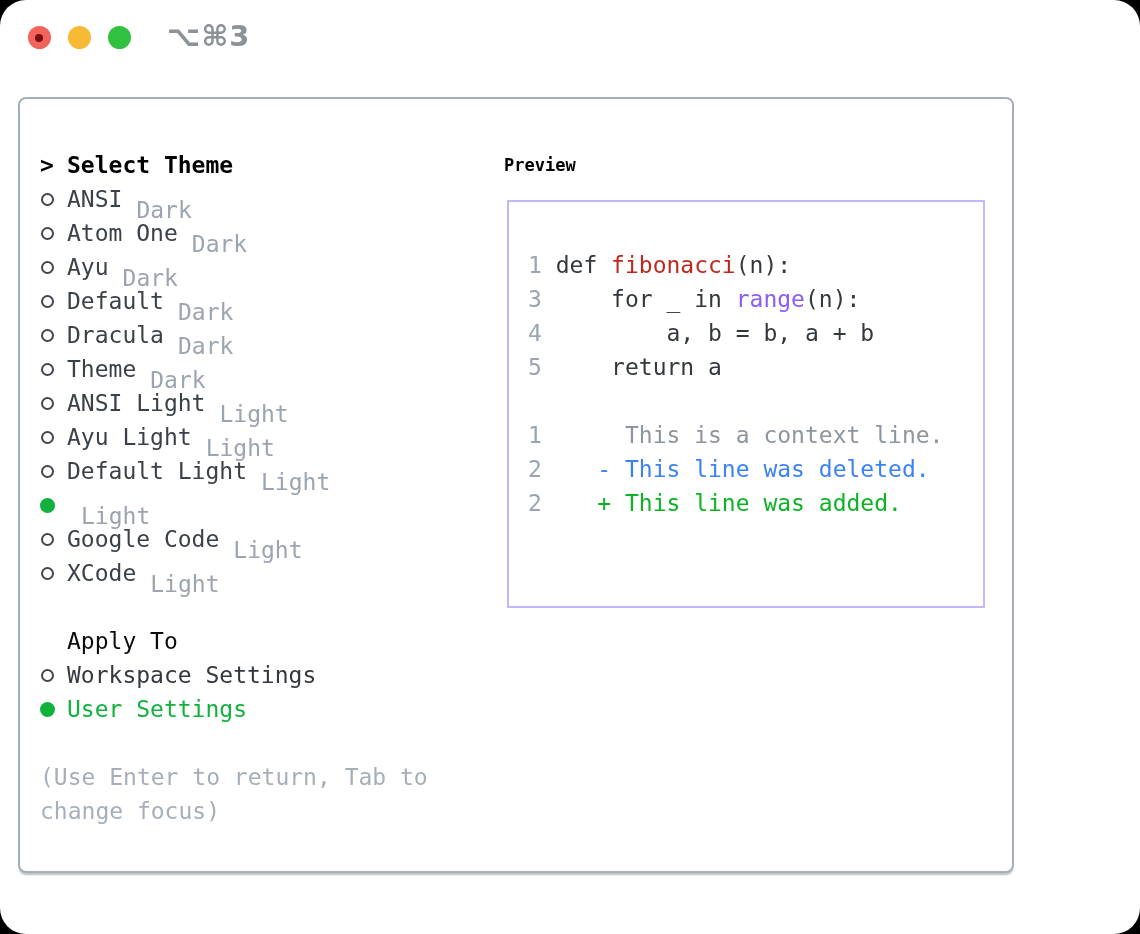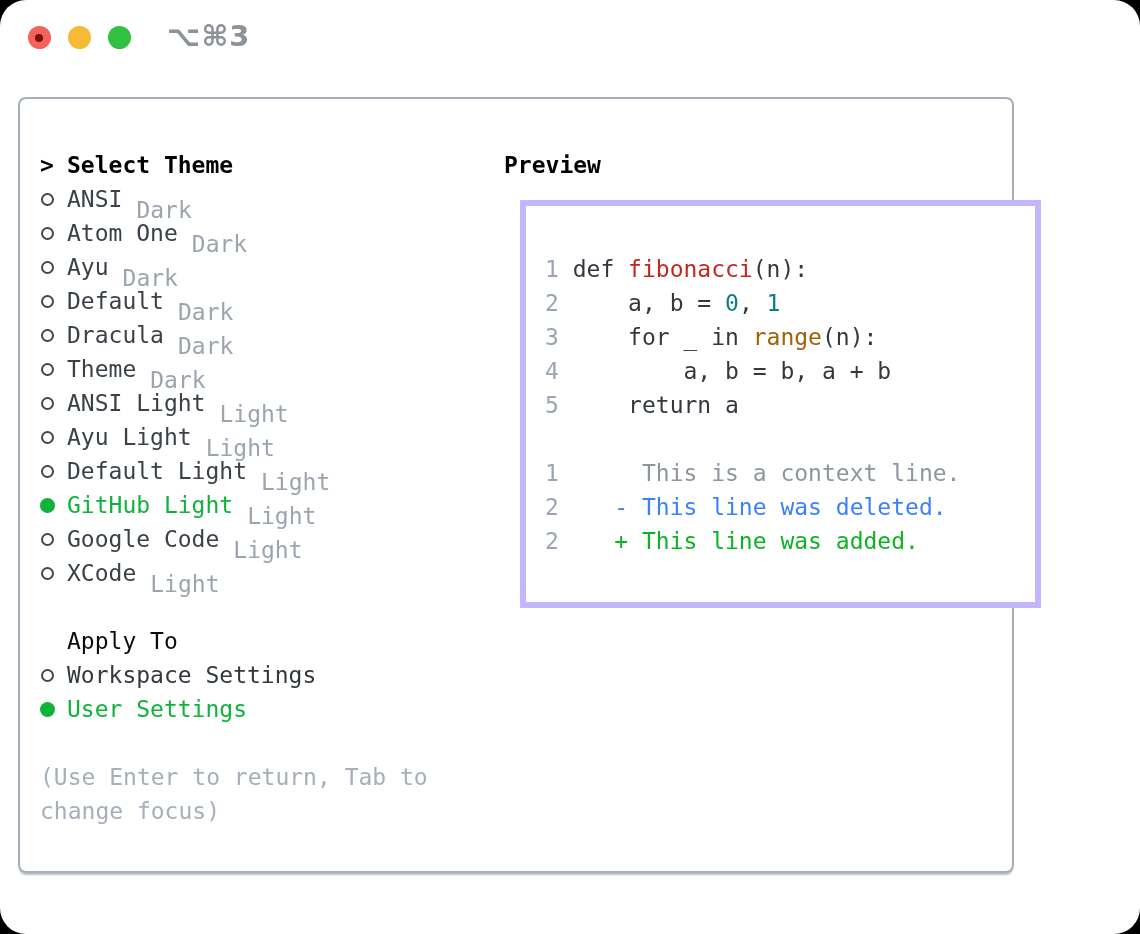--- a/index.html
+++ b/index.html
@@ -29,29 +29,29 @@
   .t-name{color:#3a4148;}
   .t-name.selected{color:#10b23c;}
   .t-variant{color:#9ba4af;margin-top:22px;}
   .sp{width:14px;display:inline-block;}
   .apply-label{color:#0b0b0b;}
   .opt-label{color:#33383e;}
   .opt-label.selected{color:#10b23c;}
   .hint{margin-top:0;width:418px;color:#a6afb9;line-height:34px;white-space:normal;}
 
   
-  .preview-title{position:absolute;left:484px;top:49px;height:34px;display:flex;align-items:center;font-size:23px;font-weight:700;color:#000;}
-  .preview-box{position:absolute;left:500px;top:101px;width:521px;height:408px;border:6px solid #c4b5fd;background:#fff;box-sizing:border-box;}
+  .preview-title{position:absolute;left:484px;top:49px;height:34px;display:flex;align-items:center;font-size:17px;font-weight:700;color:#000;}
+  .preview-box{position:absolute;left:487px;top:101px;width:478px;height:408px;border:2px solid #c4b5fd;background:#fff;box-sizing:border-box;}
   .code{padding:46px 0 0 19px;font-size:23px;line-height:34px;}
   .code-line{white-space:pre;height:34px;}
   .seg-num{color:#9aa5b3;}
   .seg-code{color:#33383e;}
   .seg-fn{color:#c0281d;}
   .seg-numlit{color:#0e7d85;}
-  .seg-builtin{color:#a16207;}
+  .seg-builtin{color:#8b5cf6;}
   .seg-ctx{color:#8e959c;margin-top:16px;}
   .seg-del{color:#3b82f6;}
   .seg-add{color:#0cb424;}
 </style>
 </head>
 <body>
 
 <div class="window">
 
   <div class="titlebar">
@@ -74,21 +74,21 @@
       <div id="theme-items">
           <div class="row"><span class="marker"><span class="radio"></span></span><span class="t-name">ANSI</span><span class="sp"></span><span class="t-variant">Dark</span></div>
           <div class="row"><span class="marker"><span class="radio"></span></span><span class="t-name">Atom One</span><span class="sp"></span><span class="t-variant">Dark</span></div>
           <div class="row"><span class="marker"><span class="radio"></span></span><span class="t-name">Ayu</span><span class="sp"></span><span class="t-variant">Dark</span></div>
           <div class="row"><span class="marker"><span class="radio"></span></span><span class="t-name">Default</span><span class="sp"></span><span class="t-variant">Dark</span></div>
           <div class="row"><span class="marker"><span class="radio"></span></span><span class="t-name">Dracula</span><span class="sp"></span><span class="t-variant">Dark</span></div>
           <div class="row"><span class="marker"><span class="radio"></span></span><span class="t-name">Theme</span><span class="sp"></span><span class="t-variant">Dark</span></div>
           <div class="row"><span class="marker"><span class="radio"></span></span><span class="t-name">ANSI Light</span><span class="sp"></span><span class="t-variant">Light</span></div>
           <div class="row"><span class="marker"><span class="radio"></span></span><span class="t-name">Ayu Light</span><span class="sp"></span><span class="t-variant">Light</span></div>
           <div class="row"><span class="marker"><span class="radio"></span></span><span class="t-name">Default Light</span><span class="sp"></span><span class="t-variant">Light</span></div>
-          <div class="row"><span class="marker"><span class="radio filled"></span></span><span class="t-name selected">GitHub Light</span><span class="sp"></span><span class="t-variant">Light</span></div>
+          <div class="row"><span class="marker"><span class="radio filled"></span></span><span class="sp"></span><span class="t-variant">Light</span></div>
           <div class="row"><span class="marker"><span class="radio"></span></span><span class="t-name">Google Code</span><span class="sp"></span><span class="t-variant">Light</span></div>
           <div class="row"><span class="marker"><span class="radio"></span></span><span class="t-name">XCode</span><span class="sp"></span><span class="t-variant">Light</span></div>
         </div>
 
       <div class="row"></div>
 
       <div class="row">
         <span class="marker"></span>
         <span class="apply-label">Apply To</span>
       </div>
@@ -101,21 +101,20 @@
       <div class="row"></div>
 
       <div class="hint">(Use Enter to return, Tab to change focus)</div>
     </div>
 
     <div class="preview-title">Preview</div>
 
     <div class="preview-box">
       <div class="code" id="code-lines">
           <div class="code-line"><span class="seg-num">1 </span><span class="seg-code">def </span><span class="seg-fn">fibonacci</span><span class="seg-code">(n):</span></div>
-          <div class="code-line"><span class="seg-num">2 </span><span class="seg-code">    a, b = </span><span class="seg-numlit">0</span><span class="seg-code">, </span><span class="seg-numlit">1</span></div>
           <div class="code-line"><span class="seg-num">3 </span><span class="seg-code">    for _ in </span><span class="seg-builtin">range</span><span class="seg-code">(n):</span></div>
           <div class="code-line"><span class="seg-num">4 </span><span class="seg-code">        a, b = b, a + b</span></div>
           <div class="code-line"><span class="seg-num">5 </span><span class="seg-code">    return a</span></div>
           <div class="code-line"></div>
           <div class="code-line"><span class="seg-num">1 </span><span class="seg-ctx">     This is a context line.</span></div>
           <div class="code-line"><span class="seg-num">2 </span><span class="seg-del">   - This line was deleted.</span></div>
           <div class="code-line"><span class="seg-num">2 </span><span class="seg-add">   + This line was added.</span></div>
         </div>
     </div>
 

